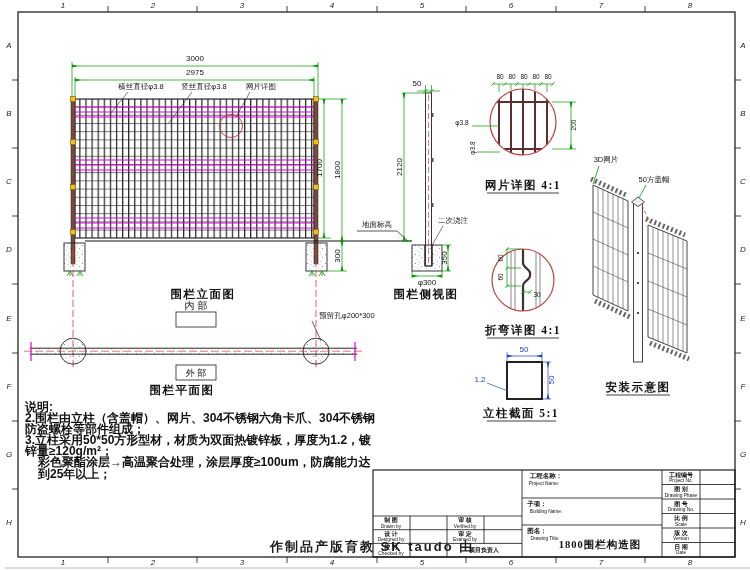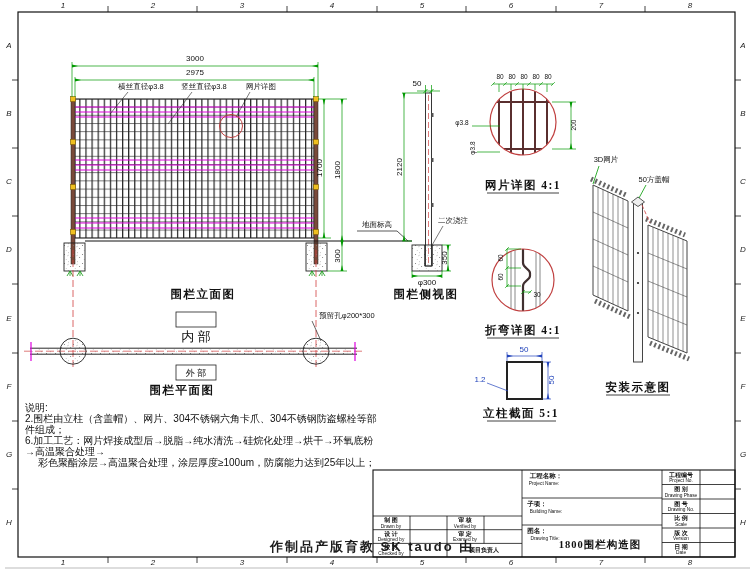--- a/index.html
+++ b/index.html
@@ -7,22 +7,22 @@
          font-family:"Liberation Sans",sans-serif;color:#111;}
   #linework{position:absolute;left:0;top:0;}
   .lb{position:absolute;transform:translate(-50%,-50%);white-space:nowrap;
       font-size:8px;line-height:1;color:#111;}
   .rot{transform:translate(-50%,-50%) rotate(-90deg);}
   .t{font-family:"Liberation Serif",serif;font-size:11.5px;letter-spacing:1.5px;font-weight:600;}
   .sm{font-size:7.5px;}
   .xs{font-size:6.5px;}
   .blue{color:#2244bb;}
   .grid{font-style:italic;font-size:8px;color:#222;}
-  #notes{position:absolute;left:25px;top:402px;width:355px;font-size:10px;
-         line-height:11.1px;font-weight:400;color:#101010;}
+  #notes{position:absolute;left:25px;top:402px;width:355px;font-size:12px;
+         line-height:11.1px;font-weight:700;color:#101010;}
   #notes .indent{padding-left:13px;}
   .tbcn{font-size:6px;font-weight:600;}
   .tben{font-size:4.8px;}
   .tbcn2{font-size:6.5px;font-weight:600;}
   .tbtitle{font-family:"Liberation Serif",serif;font-size:10.5px;letter-spacing:1px;font-weight:600;}
   #watermark{position:absolute;left:270px;top:538px;font-size:13px;font-weight:700;
              letter-spacing:2px;color:#1c1c1c;}
 </style>
 </head>
 <body>
@@ -415,29 +415,29 @@
 
 <div class="lb blue" style="left:524px;top:350px">50</div>
 <div class="lb rot blue" style="left:552px;top:380px">50</div>
 <div class="lb blue" style="left:480px;top:380px">1.2</div>
 <div class="lb t" style="left:521px;top:414px">立柱截面 5:1</div>
 
 <div class="lb sm" style="left:606px;top:160px">3D网片</div>
 <div class="lb sm" style="left:654px;top:180px">50方盖帽</div>
 <div class="lb t" style="left:638px;top:388px">安装示意图</div>
 
-<div class="lb" style="left:196px;top:336px;font-size:13px">内 部</div>
+<div class="lb" style="left:196px;top:306px;font-size:10px">内 部</div>
 <div class="lb" style="left:196px;top:373px;font-size:9px">外 部</div>
 <div class="lb sm" style="left:347px;top:316px">预留孔φ200*300</div>
 <div class="lb t" style="left:182px;top:391px">围栏平面图</div>
 
 <div id="notes">
   <div>说明:</div>
   <div>2.围栏由立柱（含盖帽）、网片、304不锈钢六角卡爪、304不锈钢防盗螺栓等部件组成；</div>
-  <div>6.加工工艺：网片焊接成型后→脱脂→纯水清洗→硅烷化处理→烘干→环氧底粉→高温聚合处理→</div>
+  <div>3.立柱采用50*50方形型材，材质为双面热镀锌板，厚度为1.2，镀锌量≥120g/m²；</div>
   <div class="indent">彩色聚酯涂层→高温聚合处理，涂层厚度≥100um，防腐能力达到25年以上；</div>
 </div>
 
 <div class="lb tbcn" style="left:391px;top:520px">制 图</div>
 <div class="lb tben" style="left:391px;top:526.5px">Drawn by</div>
 <div class="lb tbcn" style="left:391px;top:533.5px">设 计</div>
 <div class="lb tben" style="left:391px;top:540px">Designed by</div>
 <div class="lb tbcn" style="left:391px;top:547px">校 对</div>
 <div class="lb tben" style="left:391px;top:553.5px">Checked by</div>
 <div class="lb tbcn" style="left:465px;top:520px">审 核</div>

